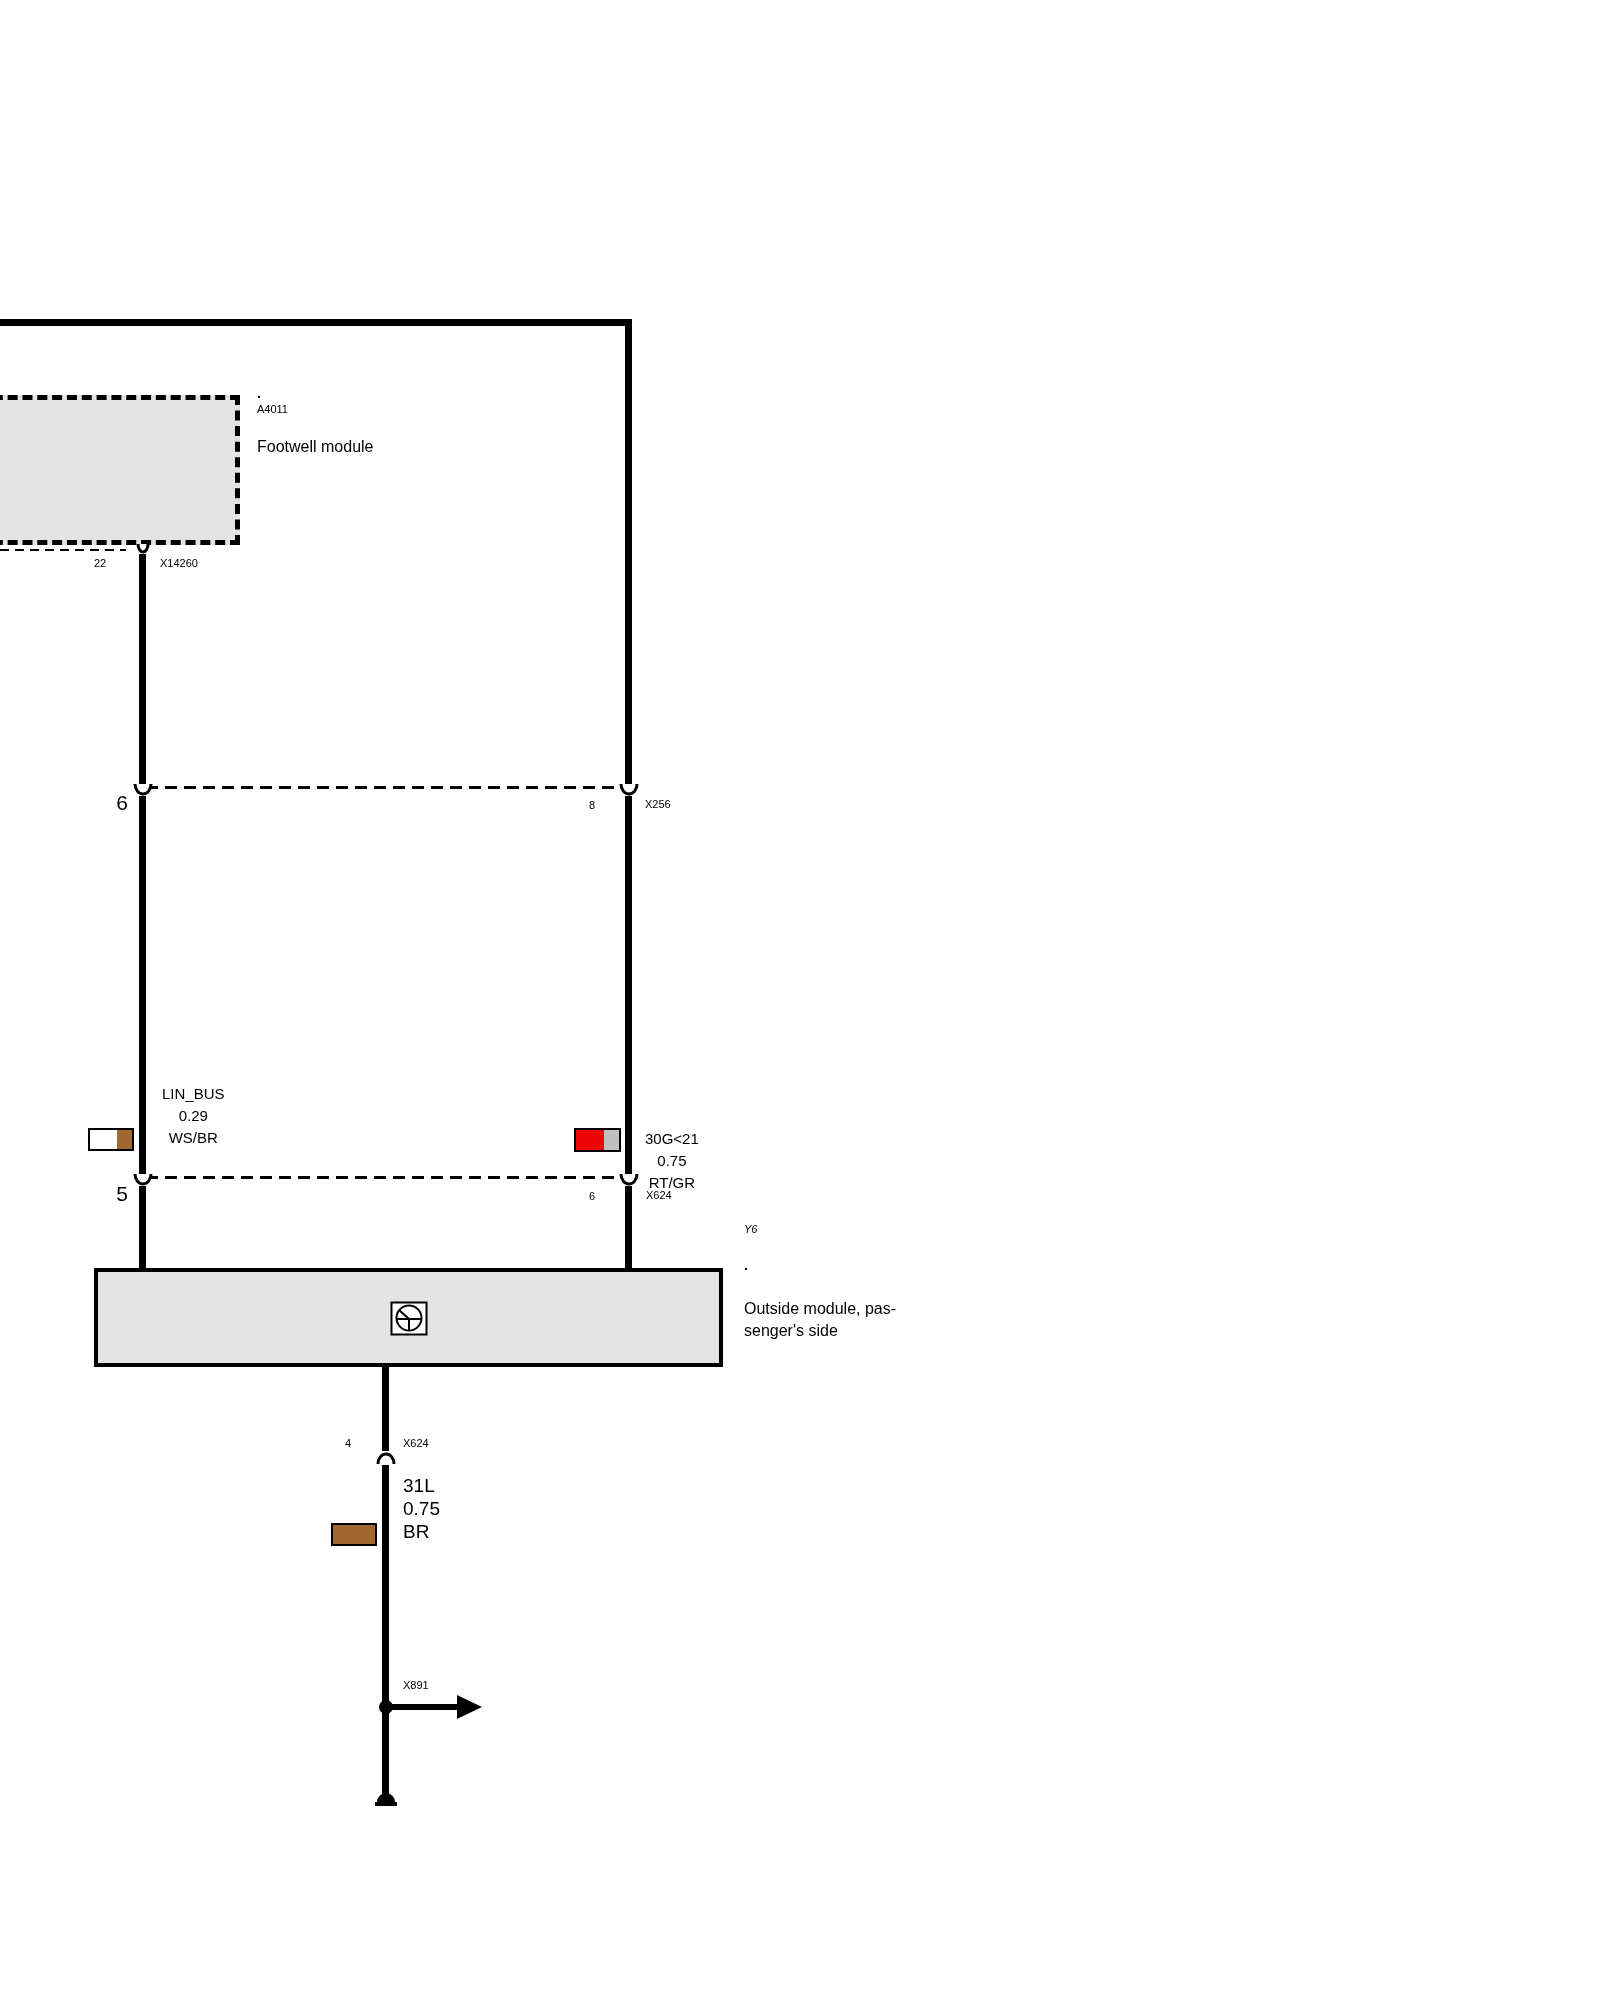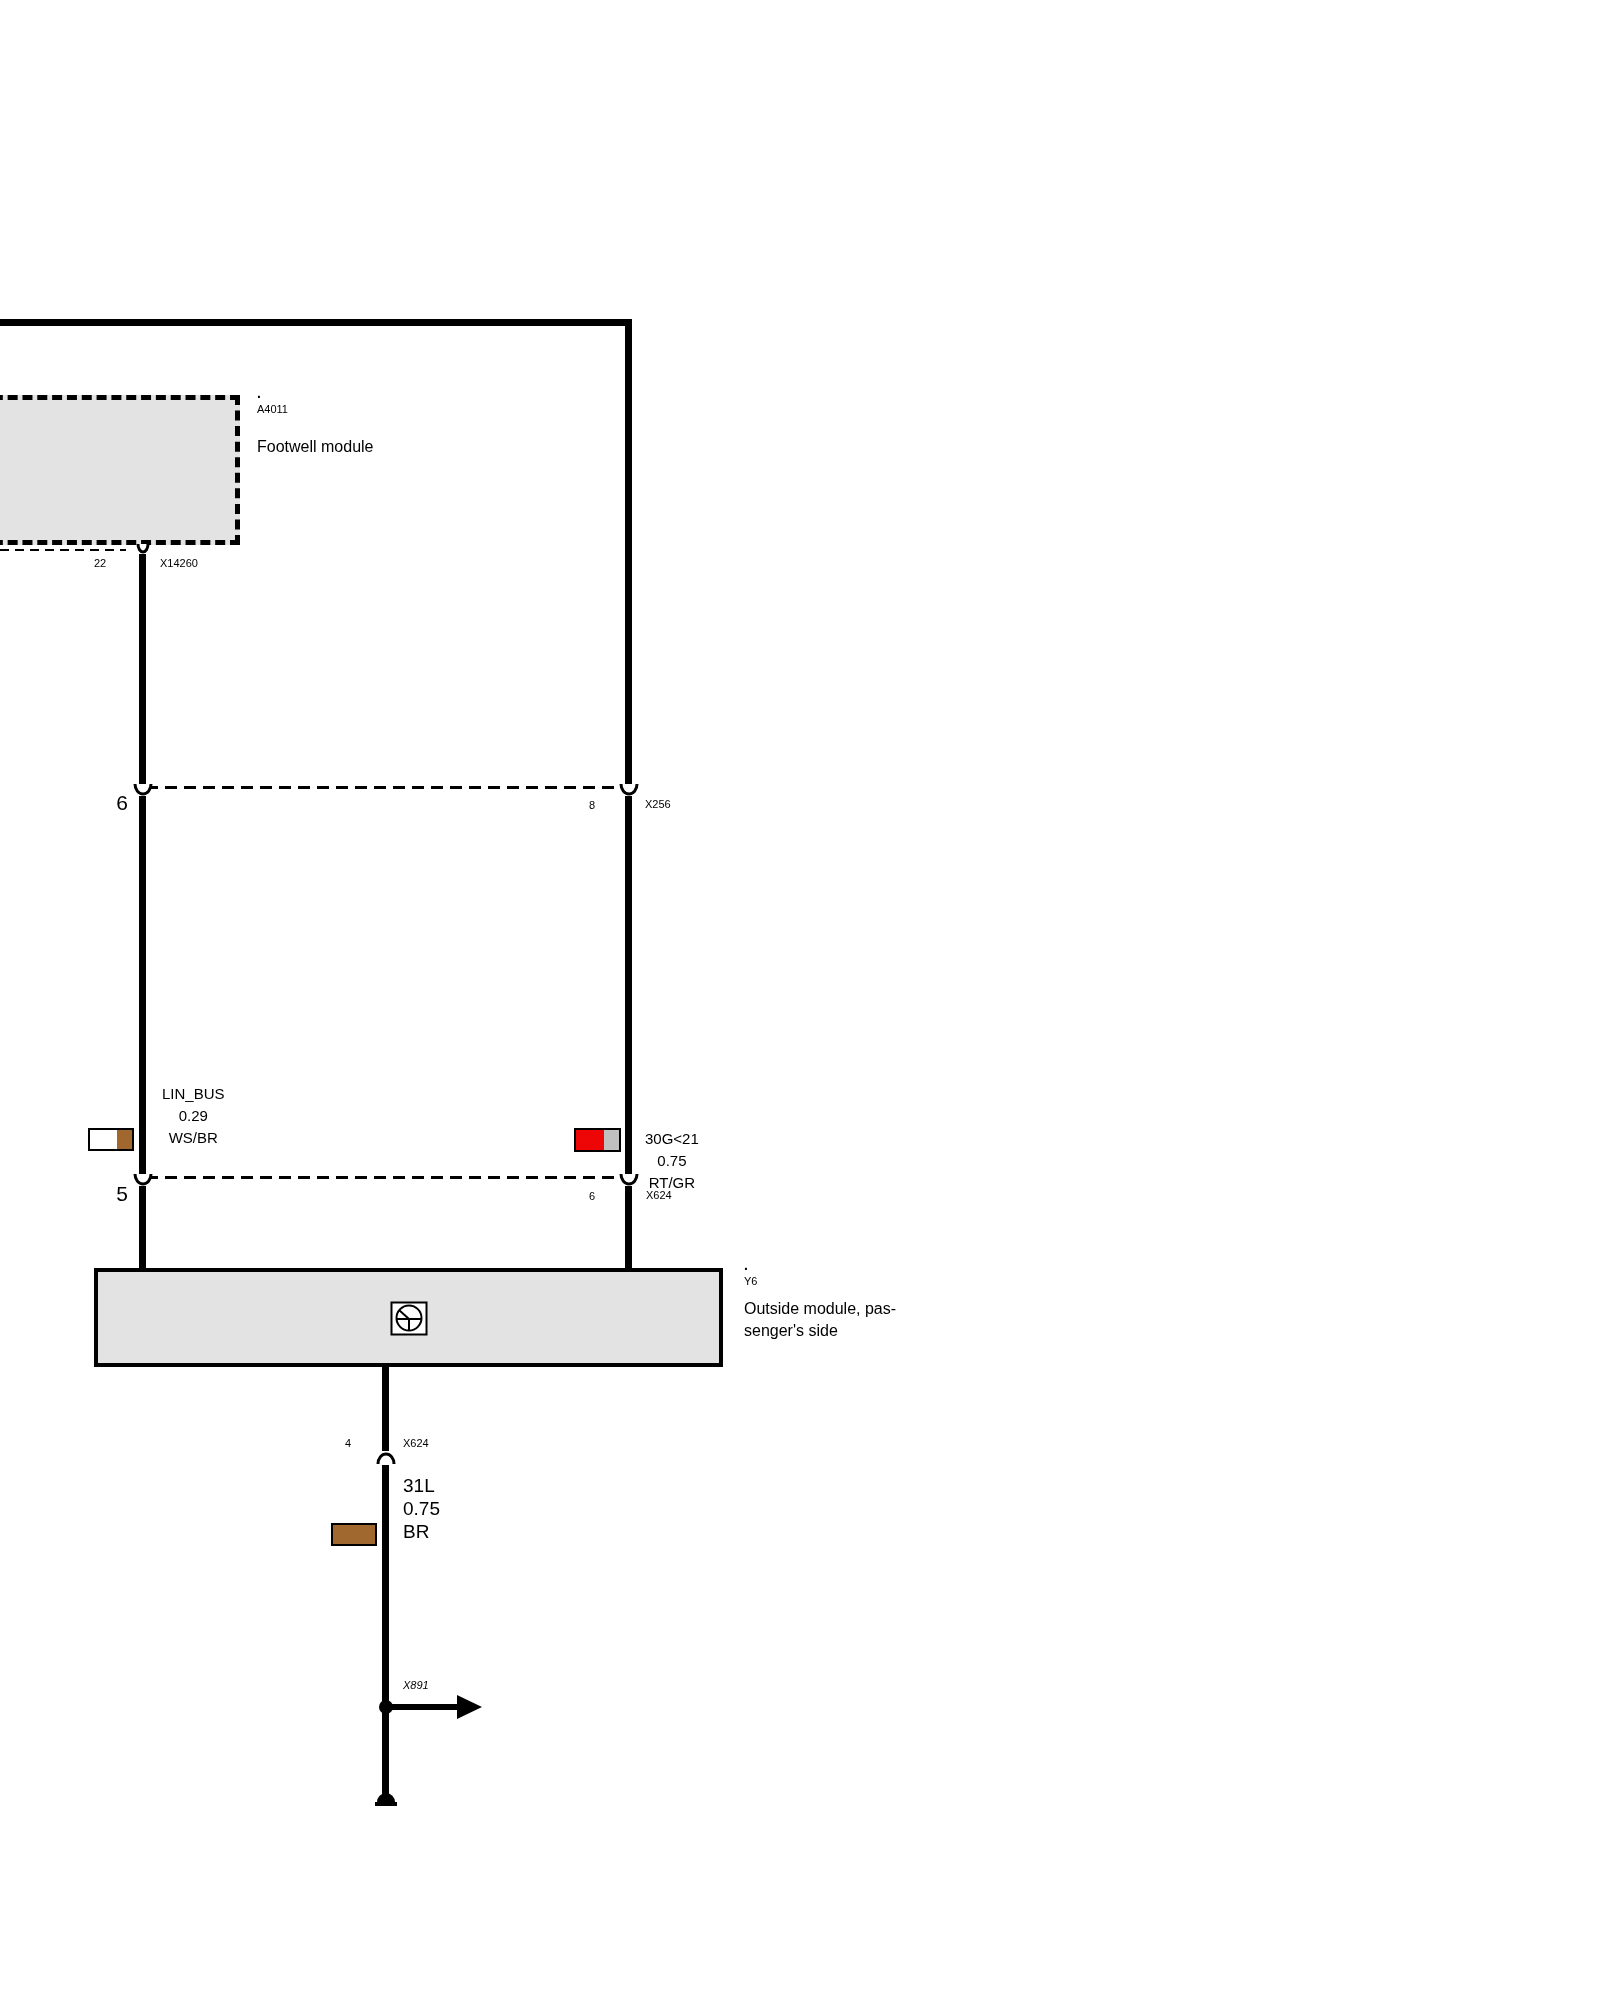--- a/index.html
+++ b/index.html
@@ -100,40 +100,40 @@
 
   <div class="solid-box" style="left:94px;top:1268px;width:629px;height:99px;"></div>
   <div class="abs" style="left:390px;top:1301px;">
     <svg width="38" height="35" viewBox="0 0 38 35">
       <rect x="1.5" y="1.5" width="35" height="32" fill="#fff" stroke="#000" stroke-width="2"></rect>
       <circle cx="19" cy="17" r="12.5" fill="none" stroke="#000" stroke-width="2"></circle>
       <path d="M7,18 L31,18 M19,18 L19,29.5 M9,9 L19,18" stroke="#000" stroke-width="2" fill="none"></path>
     </svg>
   </div>
   <div class="lbl dot" style="left:744px;top:1258px;">.</div>
-  <div class="lbl lbl-small" style="left:744px;top:1276px;">Y6</div>
+  <div class="lbl lbl-small" style="left:744px;top:1224px;font-style:italic;">Y6</div>
   <div class="lbl lbl-name" style="left:744px;top:1298px;"><span>Outside module, pas-</span><br><span>senger's side</span></div>
 
   <div class="wire" style="left:382px;top:1367px;width:7px;height:84px;"></div>
   <div class="abs" style="left:376px;top:1451px;">
     <svg width="20" height="14" viewBox="0 0 20 14">
         <path d="M2,13 A8,10 0 0 1 18,13" fill="#fff" stroke="#000" stroke-width="3"></path>
       </svg>
   </div>
   <div class="lbl lbl-pin-small" style="left:334px;top:1438px;width:28px;">4</div>
   <div class="lbl lbl-small" style="left:403px;top:1438px;">X624</div>
 
   <div class="lbl lbl-wire-big" style="left:403px;top:1474px;"><span>31L</span><br><span>0.75</span><br><span>BR</span></div>
   <div class="swatch" style="left:331px;top:1523px;width:42px;height:19px;">
     <div style="width: 42px; background-color: rgb(160, 104, 46);"></div>
   </div>
 
   <div class="wire" style="left:382px;top:1465px;width:7px;height:238px;"></div>
 
-  <div class="lbl lbl-small" style="left:403px;top:1680px;font-style:italic;">X891</div>
+  <div class="lbl lbl-small" style="left:403px;top:1680px;">X891</div>
   <div class="node-dot" style="left:379px;top:1700px;"></div>
   <div class="wire" style="left:391px;top:1704px;width:68px;height:6px;"></div>
   <div class="arrow-head" style="left:457px;top:1695px;"></div>
 
   <div class="wire" style="left:382px;top:1712px;width:7px;height:85px;"></div>
 
   <div class="abs" style="left:372px;top:1789px;">
     <svg width="28" height="18" viewBox="0 0 28 18">
       <path d="M5,13 A9,9 0 0 1 23,13 Z" fill="#000"></path>
       <rect x="3" y="13" width="22" height="4" fill="#000"></rect>

